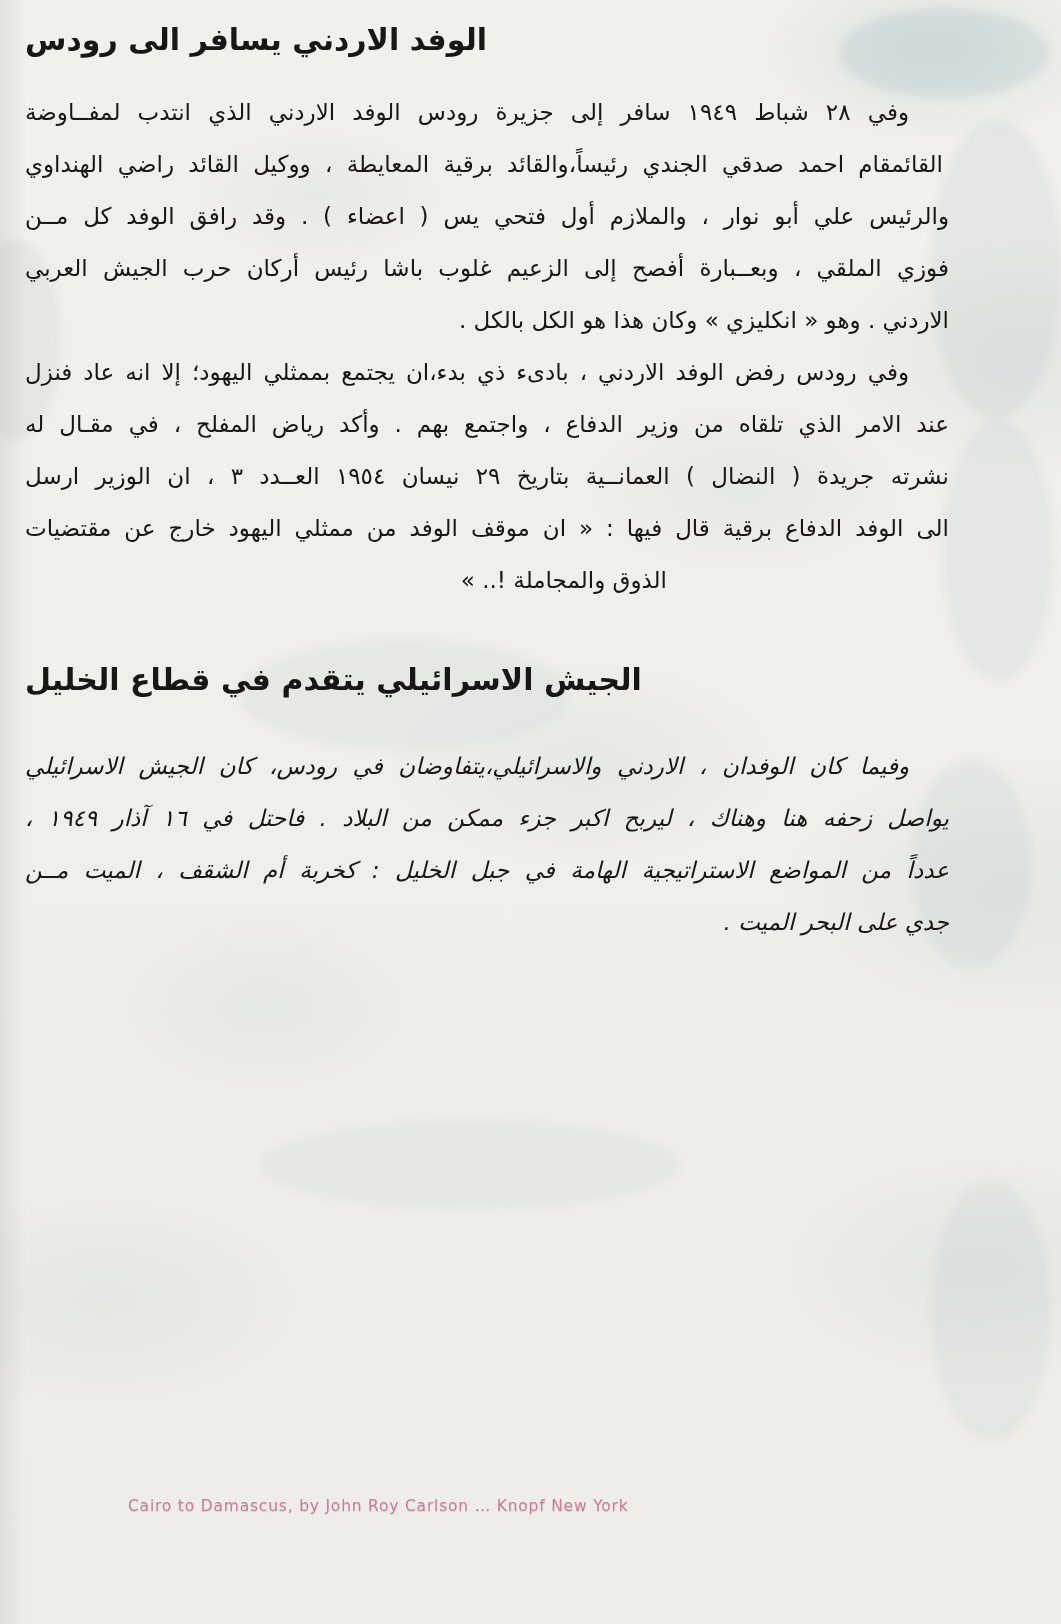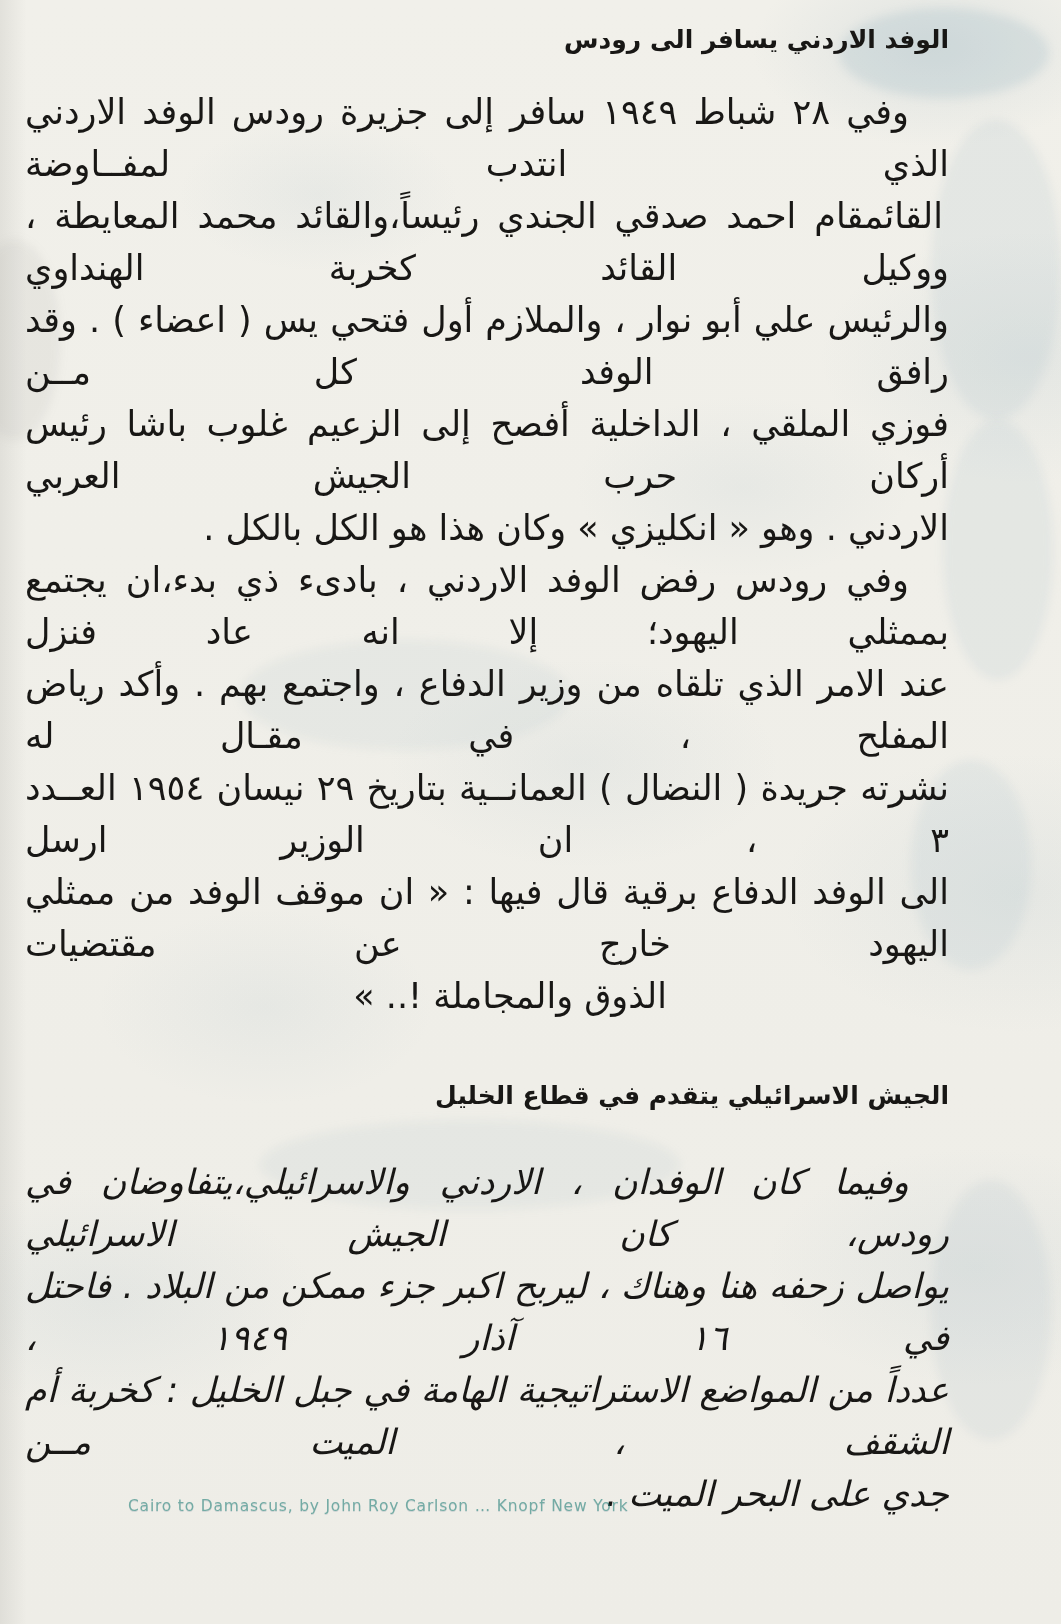--- a/index.html
+++ b/index.html
@@ -29,43 +29,43 @@
       radial-gradient(240px 140px at 25% 62%, rgba(150,175,188,.10), transparent 70%),
       radial-gradient(300px 160px at 10% 80%, rgba(150,175,188,.12), transparent 70%),
       radial-gradient(200px 110px at 30% 12%, rgba(150,175,188,.10), transparent 70%),
       linear-gradient(90deg, rgba(90,90,85,.10), transparent 2.5%),
       linear-gradient(#f1f0ea,#eeede7);
   }
   .content{
     position:absolute;top:18px;right:112px;width:924px;
   }
   .heading{
-    margin:0;text-align:right;
-    font-size:25px;font-weight:bold;line-height:44px;
+    margin:0;text-align:left;
+    font-size:30px;font-weight:bold;line-height:44px;
     letter-spacing:0;
   }
   .heading.h2{margin-top:52px;}
   .paras{margin-top:24px;}
   .h2 + .paras{margin-top:38px;font-style:italic;}
   .para{margin:0;}
   .line{
-    font-size:35px;line-height:52px;
+    font-size:23px;line-height:52px;
     text-align:right;white-space:normal;
   }
   .line.fill{text-align:justify;text-align-last:justify;}
   .para .line:first-child{text-indent:40px;}
   
   .sec-rhodes .para:nth-of-type(2) .line:first-child{text-indent:6px;}
   
   .sec-rhodes .para:nth-of-type(3) .line:last-child{text-indent:282px;}
   .bleed-line{
     position:absolute;top:1497px;left:128px;width:760px;
     direction:ltr;text-align:left;
     font-size:15.5px;letter-spacing:.8px;
-    color:#0f766e;opacity:.55;
+    color:#be185d;opacity:.55;
     filter:blur(.6px);
     text-shadow:0 1px 0 rgba(132,150,166,.5);
     white-space:nowrap;overflow:hidden;
   }
   .ghost{position:absolute;pointer-events:none;filter:blur(5px);border-radius:50%;}
   .g1{top:8px;right:12px;width:210px;height:90px;background:rgba(146,176,190,.22);}
   .g2{top:120px;right:0;width:130px;height:300px;background:rgba(146,176,190,.14);}
   .g3{top:420px;right:8px;width:110px;height:260px;background:rgba(146,176,190,.13);}
   .g4{top:760px;right:30px;width:120px;height:210px;background:rgba(146,176,190,.13);}
   .g5{top:1180px;right:10px;width:120px;height:260px;background:rgba(146,176,190,.12);}
@@ -89,23 +89,23 @@
 
   <div class="content">
 
     <section class="sec-rhodes">
       <h1 class="heading">الوفد الاردني يسافر الى رودس</h1>
       <div class="paras">
           <div class="para">
             <div class="line fill">وفي ٢٨ شباط ١٩٤٩ سافر إلى جزيرة رودس الوفد الاردني الذي انتدب لمفــاوضة</div>
           </div>
           <div class="para">
-            <div class="line fill">القائمقام احمد صدقي الجندي رئيساً،والقائد محمد المعايطة ، ووكيل القائد كخربة الهنداوي</div>
+            <div class="line fill">القائمقام احمد صدقي الجندي رئيساً،والقائد برقية المعايطة ، ووكيل القائد راضي الهنداوي</div>
             <div class="line fill">والرئيس علي أبو نوار ، والملازم أول فتحي يس ( اعضاء ) . وقد رافق الوفد كل مــن</div>
-            <div class="line fill">فوزي الملقي ، الداخلية أفصح إلى الزعيم غلوب باشا رئيس أركان حرب الجيش العربي</div>
+            <div class="line fill">فوزي الملقي ، وبعــبارة أفصح إلى الزعيم غلوب باشا رئيس أركان حرب الجيش العربي</div>
             <div class="line">الاردني . وهو « انكليزي » وكان هذا هو الكل بالكل .</div>
           </div>
           <div class="para">
             <div class="line fill">وفي رودس رفض الوفد الاردني ، بادىء ذي بدء،ان يجتمع بممثلي اليهود؛ إلا انه عاد فنزل</div>
             <div class="line fill">عند الامر الذي تلقاه من وزير الدفاع ، واجتمع بهم . وأكد رياض المفلح ، في مقـال له</div>
             <div class="line fill">نشرته جريدة ( النضال ) العمانــية بتاريخ ٢٩ نيسان ١٩٥٤ العــدد ٣ ، ان الوزير ارسل</div>
             <div class="line fill">الى الوفد الدفاع برقية قال فيها : « ان موقف الوفد من ممثلي اليهود خارج عن مقتضيات</div>
             <div class="line">الذوق والمجاملة !.. »</div>
           </div>
         </div>

